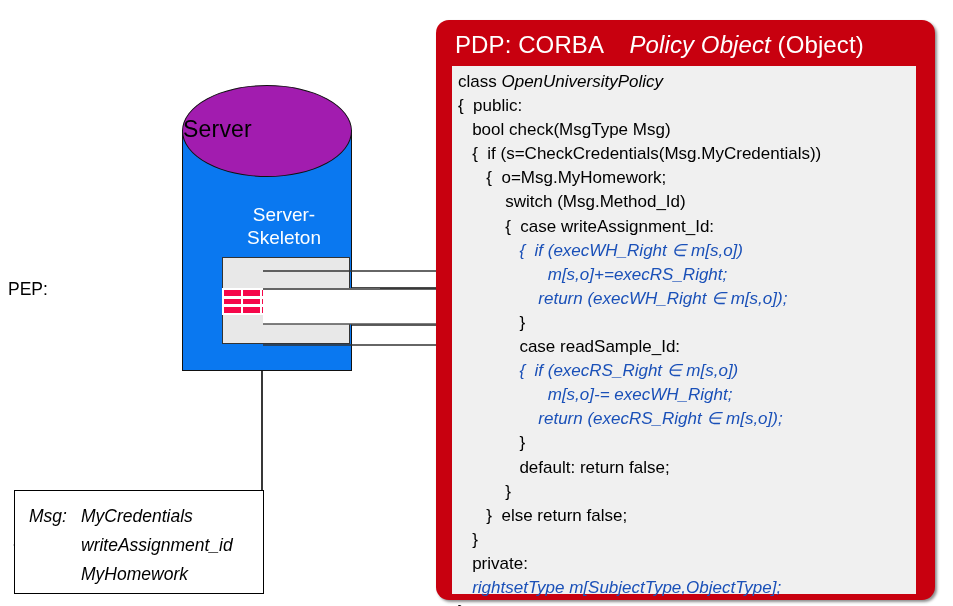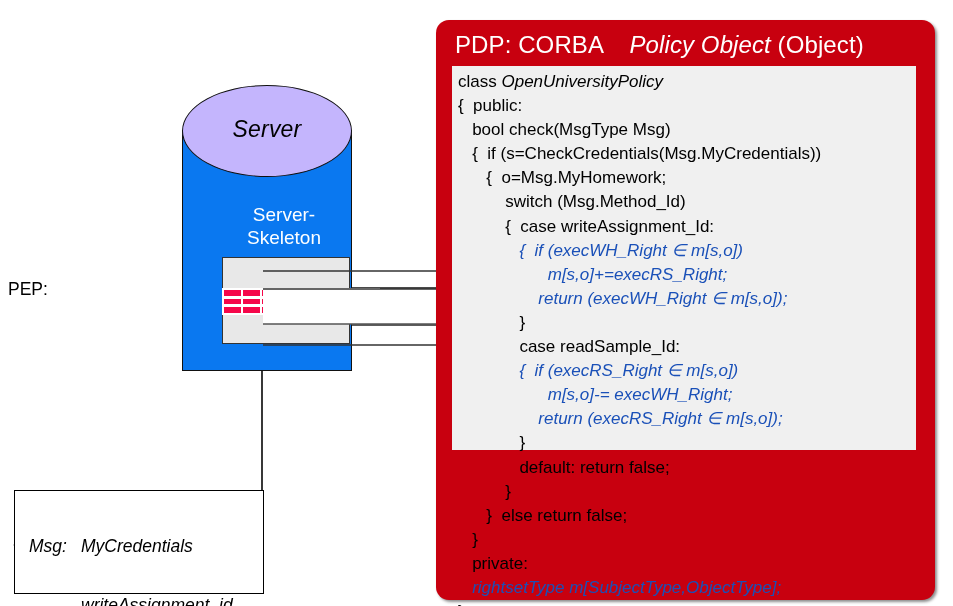--- a/index.html
+++ b/index.html
@@ -18,25 +18,25 @@
   .server-cyl-body {
     position: absolute;
     left: 182px; top: 130px; width: 170px; height: 241px;
     background: #0a78f0;
     border: 1.6px solid #111; border-top: none;
     box-sizing: border-box;
   }
   .server-cyl-top {
     position: absolute;
     left: 182px; top: 85px; width: 170px; height: 92px;
-    background: #c4b5fd;
+    background: #a21caf;
     border: 1.6px solid #111;
     border-radius: 50%;
     box-sizing: border-box;
-    display: flex; align-items: center; justify-content: center; font-style: italic;
+    display: flex; align-items: center; 
   }
   .server-label {
     font-size: 23px; color: #000; letter-spacing: .2px;
     position: relative; top: -2px;
   }
   .skeleton-label {
     position: absolute;
     left: 182px; top: 203px; width: 204px;
     text-align: center; color: #ffffff; font-size: 19px; line-height: 23px;
     white-space: pre-line;
@@ -75,39 +75,39 @@
   .pep .l1 { font-style: normal; }
   .pep .it { font-style: italic; }
 
   
   .msg-box {
     position: absolute; left: 14px; top: 490px; width: 250px; height: 104px;
     background: #ffffff; border: 1.5px solid #000; box-sizing: border-box;
     font-style: italic; font-size: 17.5px; line-height: 29px;
     padding: 11px 0 0 14px;
   }
-  .msg-box .mrow { display: flex; margin-top: 30px; }
+  .msg-box .mrow { display: flex; }
   .msg-box .mlabel { width: 52px; flex: none; }
 
   
   svg.lines { position: absolute; inset: 0; width: 953px; height: 606px; }
 
   
   .pdp-panel {
     position: absolute; left: 436px; top: 20px; width: 499px; height: 580px;
     background: #c8000f; border-radius: 13px; box-sizing: border-box;
     box-shadow: 2px 2px 3px rgba(0,0,0,.45);
   }
   .pdp-title {
     position: absolute; left: 455px; top: 31px; width: 470px;
     color: #ffffff; font-size: 24px; letter-spacing: .1px; white-space: nowrap;
   }
   .pdp-title i { font-style: italic; margin-left: 20px; }
   .code-area {
-    position: absolute; left: 452px; top: 66px; width: 464px; height: 384px;
+    position: absolute; left: 452px; top: 66px; width: 464px; height: 528px;
     background: #f0f0f0;
     box-sizing: border-box;
     padding: 4px 0 0 6px;
     font-size: 17px; line-height: 24.1px;
     white-space: pre;
   }
   .code-line { height: 24.1px; }
   .code-line.blue { color: #1a50b8; font-style: italic; }
 </style>
 </head>

